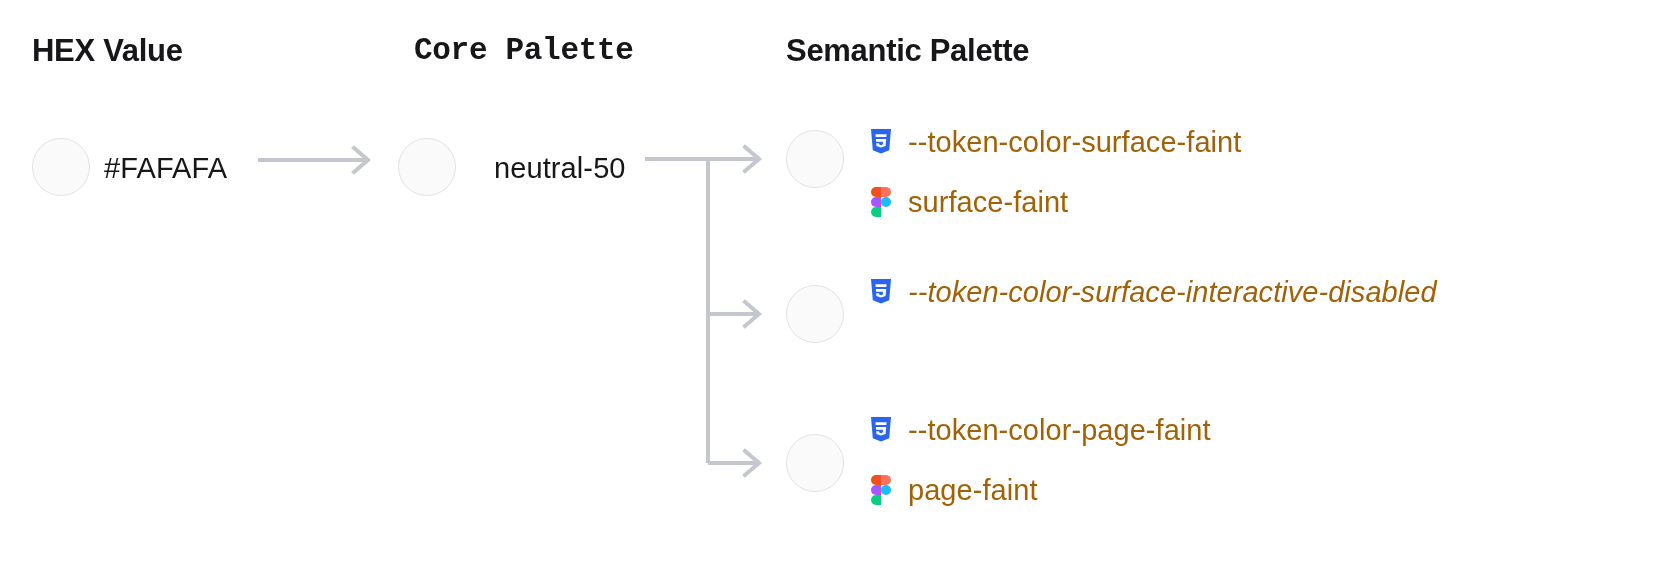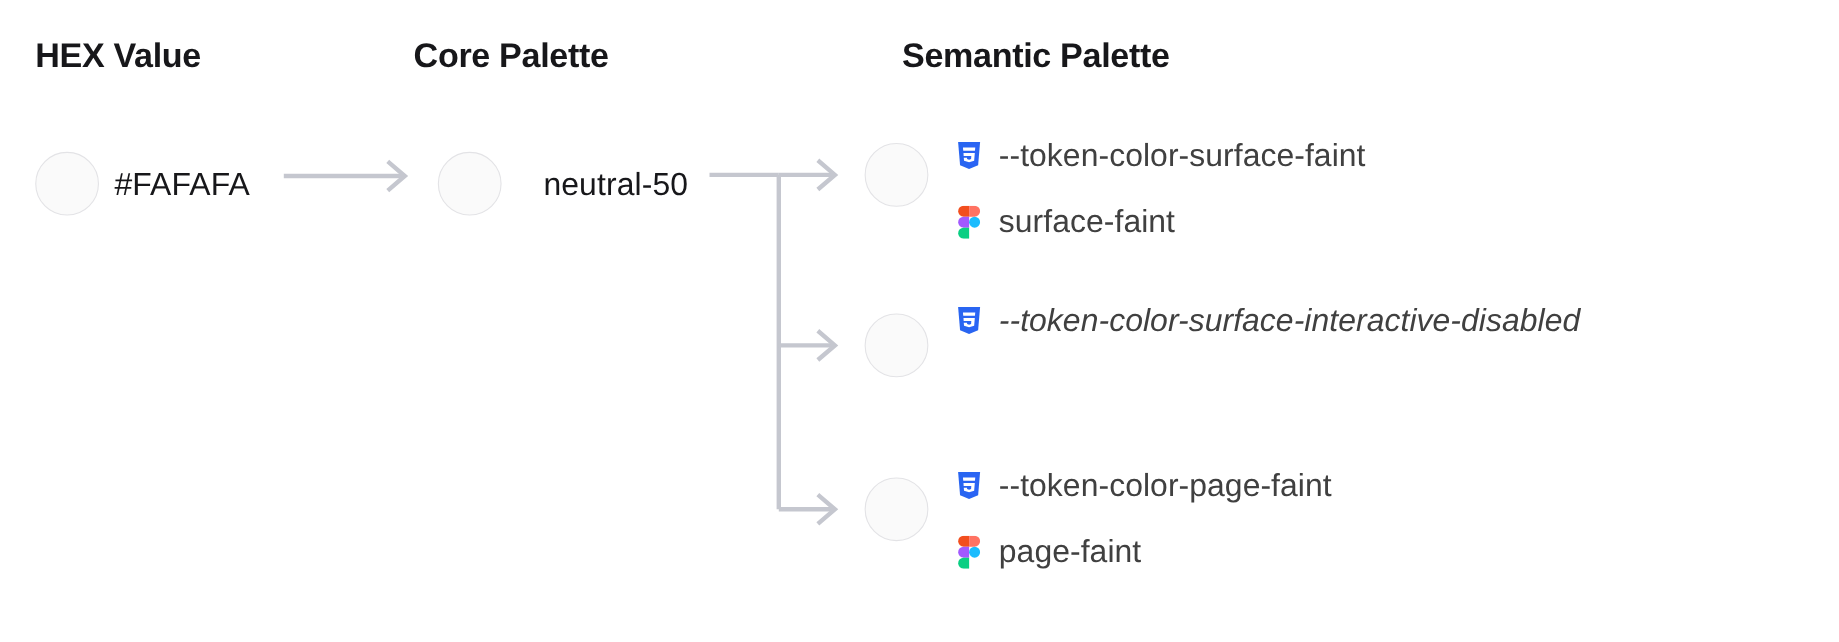--- a/index.html
+++ b/index.html
@@ -23,22 +23,22 @@
   
   .col-heading {
     position: absolute;
     font-size: 31px;
     font-weight: 700;
     color: #17171a;
     letter-spacing: -0.3px;
     white-space: nowrap;
   }
   .col-heading.hex      { left: 32px;  top: 33px; }
-  .col-heading.core     { left: 376px; top: 33px; }
-  .col-heading.semantic { left: 820px; top: 33px; }
+  .col-heading.core     { left: 414px; top: 33px; font-family: Liberation Mono, monospace; }
+  .col-heading.semantic { left: 786px; top: 33px; }
 
   
   .swatch {
     position: absolute;
     border-radius: 50%;
     border: 1.6px solid #e3e3e6;
   }
   .swatch.hex   { left: 32px;  top: 138px; width: 58px; height: 58px; }
   .swatch.core  { left: 398px; top: 138px; width: 58px; height: 58px; }
   .swatch.sem1  { left: 786px; top: 130px; width: 58px; height: 58px; }
@@ -65,33 +65,33 @@
   .connector.first { left: 258px; top: 140px; }
   .connector.tree  { left: 645px; top: 130px; }
 
   
   .token-row {
     position: absolute;
     left: 868px;
   }
   .token-row.r1 { top: 112px; }
   .token-row.r2 { top: 262px; font-style: italic; }
-  .token-row.r3 { top: 412px; }
+  .token-row.r3 { top: 400px; }
 
   .token-line {
     display: flex;
     align-items: center;
     height: 60px;
     gap: 14px;
   }
 
   .token-text {
     font-size: 29px;
     font-weight: 400;
-    color: #404040;
+    color: #a16207;
     letter-spacing: 0.05px;
     white-space: nowrap;
     line-height: 1;
   }
 
   .icon-wrap {
     width: 26px;
     height: 30px;
     display: flex;
     align-items: center;

